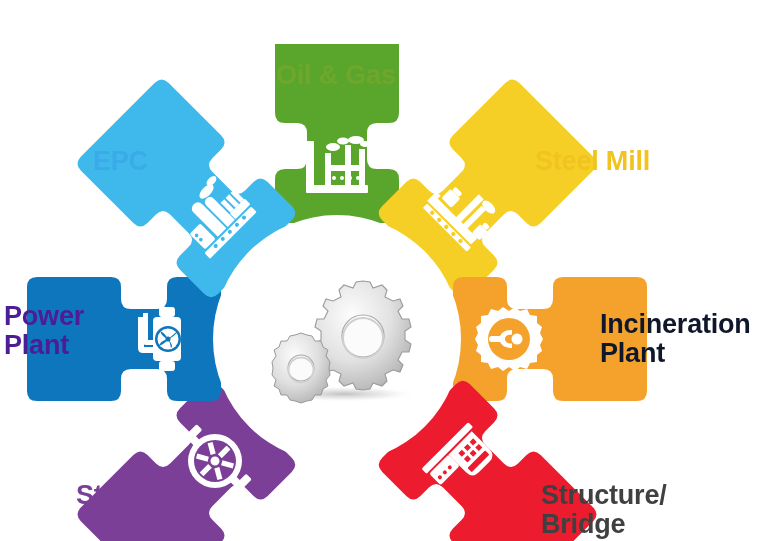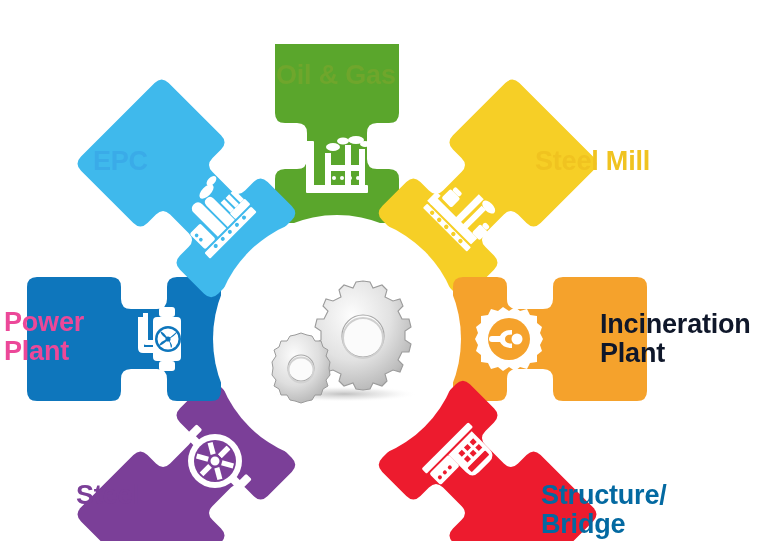--- a/index.html
+++ b/index.html
@@ -28,23 +28,23 @@
     font-family: "Liberation Sans", sans-serif;
     font-weight: bold;
     font-size: 27px;
     line-height: 1.06;
     letter-spacing: -0.2px;
     white-space: pre-line;
   }
   .lbl-oil-gas   { left: 276px; top: 17px;  color: #6fa62c; }
   .lbl-steel     { left: 535px; top: 103px; color: #f0c320; }
   .lbl-incin     { left: 600px; top: 266px; color: #0f172a; }
-  .lbl-struct    { left: 541px; top: 437px; color: #0369a1; }
+  .lbl-struct    { left: 541px; top: 437px; color: #404040; }
   .lbl-pipe      { left: 76px;  top: 437px; color: #7b3f98; }
-  .lbl-power     { left: 4px;   top: 264px; color: #ec4899; }
+  .lbl-power     { left: 4px;   top: 258px; color: #4c1d95; }
   .lbl-epc       { left: 93px;  top: 103px; color: #3aabe8; }
 </style>
 </head>
 <body>
 
 <div id="stage">
 
   <svg id="wheel-svg" viewBox="0 0 774 541">
     <defs>
 

